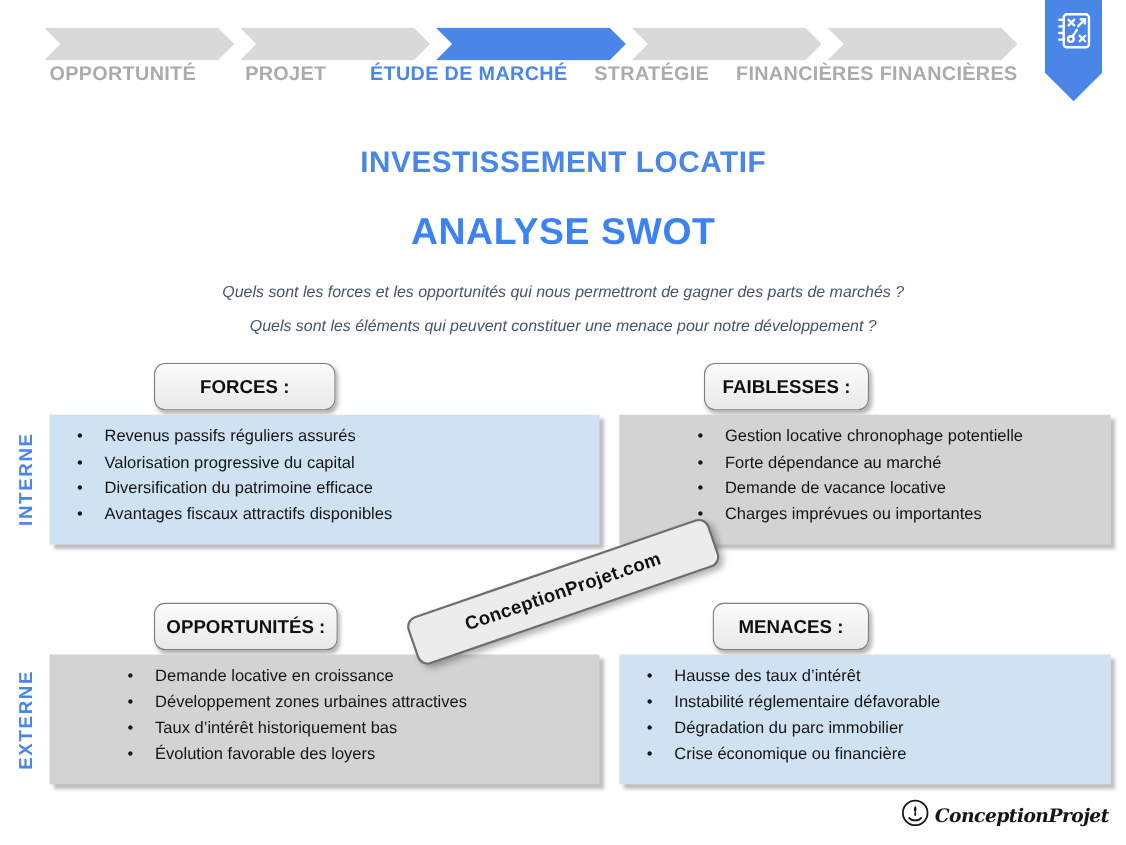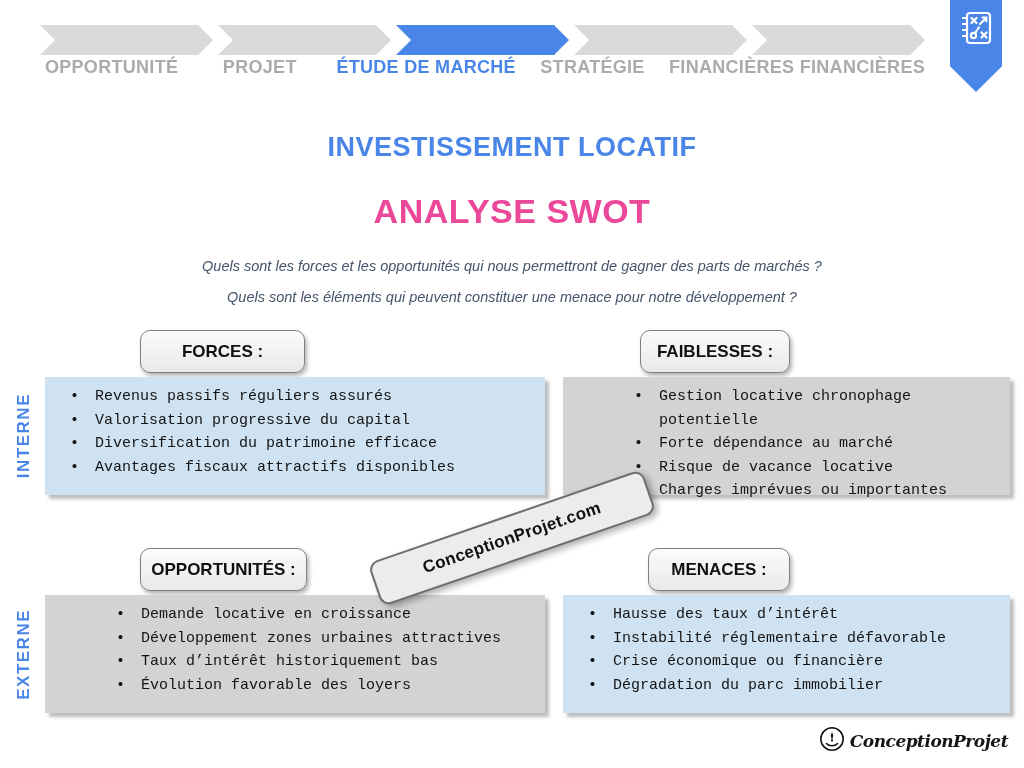--- a/index.html
+++ b/index.html
@@ -37,41 +37,41 @@
     position:absolute; right:22px; top:0; width:52px; height:92px;
     background:#4A86E8;
     clip-path: polygon(0 0, 100% 0, 100% 72%, 50% 100%, 0 72%);
     display:flex; justify-content:center; align-items:flex-start;
     padding-top:9px;
   }
 
   
   .title, .subtitle, .question { position:absolute; left:0; width:100%; text-align:center; }
   .title { top:132px; font-size:27px; font-weight:bold; color:#4A86E8; letter-spacing:.5px; }
-  .subtitle { top:192px; font-size:34px; font-weight:bold; color:#ec4899; letter-spacing:.5px; }
+  .subtitle { top:192px; font-size:34px; font-weight:bold; color:#3b82f6; letter-spacing:.5px; }
   .question { font-style:italic; font-size:14.5px; color:#44546A; }
   .q1 { top:258px; }
   .q2 { top:289px; }
 
   
   .qbox {
     position:absolute; height:118px;
     box-shadow:4px 4px 3px rgba(110,110,110,.45);
   }
   .blue-box { background:#CFE2F2; }
   .gray-box { background:#D3D3D3;padding-left:46px; }
   .box-forces       { left:45px;  top:377px; width:500px; }
   .box-faiblesses   { left:563px; top:377px; width:447px; }
   .box-opportunites { left:45px;  top:595px; width:500px; }
   .box-menaces      { left:563px; top:595px; width:447px; }
 
   .qbox ul { list-style:none; padding-top:8px; }
   .qbox li {
     position:relative; padding-left:50px;
-    font-size:15px; color:#141414; line-height:23.5px;font-family:Liberation Mono, monospace;
+    font-size:15px; color:#141414; line-height:23.5px;
   }
   .qbox li::before {
     content:"\2022"; position:absolute; left:25px; font-size:15px; color:#141414;
   }
 
   
   .hdr {
     position:absolute; height:43px;
     background:linear-gradient(#FBFBFB,#E9E9E9);
     border:1.5px solid #7F7F7F; border-radius:10px;
@@ -179,40 +179,40 @@
     <li>Valorisation progressive du capital</li>
     <li>Diversification du patrimoine efficace</li>
     <li>Avantages fiscaux attractifs disponibles</li>
   </ul>
 </div>
 
 <div class="qbox gray-box box-faiblesses">
   <ul>
     <li>Gestion locative chronophage potentielle</li>
     <li>Forte dépendance au marché</li>
-    <li>Risque de vacance locative</li>
+    <li>Demande de vacance locative</li>
     <li>Charges imprévues ou importantes</li>
   </ul>
 </div>
 
 <div class="qbox gray-box box-opportunites">
   <ul>
     <li>Demande locative en croissance</li>
     <li>Développement zones urbaines attractives</li>
     <li>Taux d’intérêt historiquement bas</li>
     <li>Évolution favorable des loyers</li>
   </ul>
 </div>
 
 <div class="qbox blue-box box-menaces">
   <ul>
     <li>Hausse des taux d’intérêt</li>
     <li>Instabilité réglementaire défavorable</li>
+    <li>Dégradation du parc immobilier</li>
     <li>Crise économique ou financière</li>
-    <li>Dégradation du parc immobilier</li>
   </ul>
 </div>
 
 <div class="watermark">ConceptionProjet.com</div>
 
 <div class="footer">
   <span>
     <svg width="26" height="26" viewBox="0 0 26 26" fill="none" stroke="#151515" stroke-width="1.6" stroke-linecap="round">
       <circle cx="13" cy="13" r="11.2"></circle>
       <path d="M13 6.5 C14.6 8.3 14.6 11 13 12.8 C11.4 11 11.4 8.3 13 6.5 Z" fill="#151515" stroke="none"></path>

